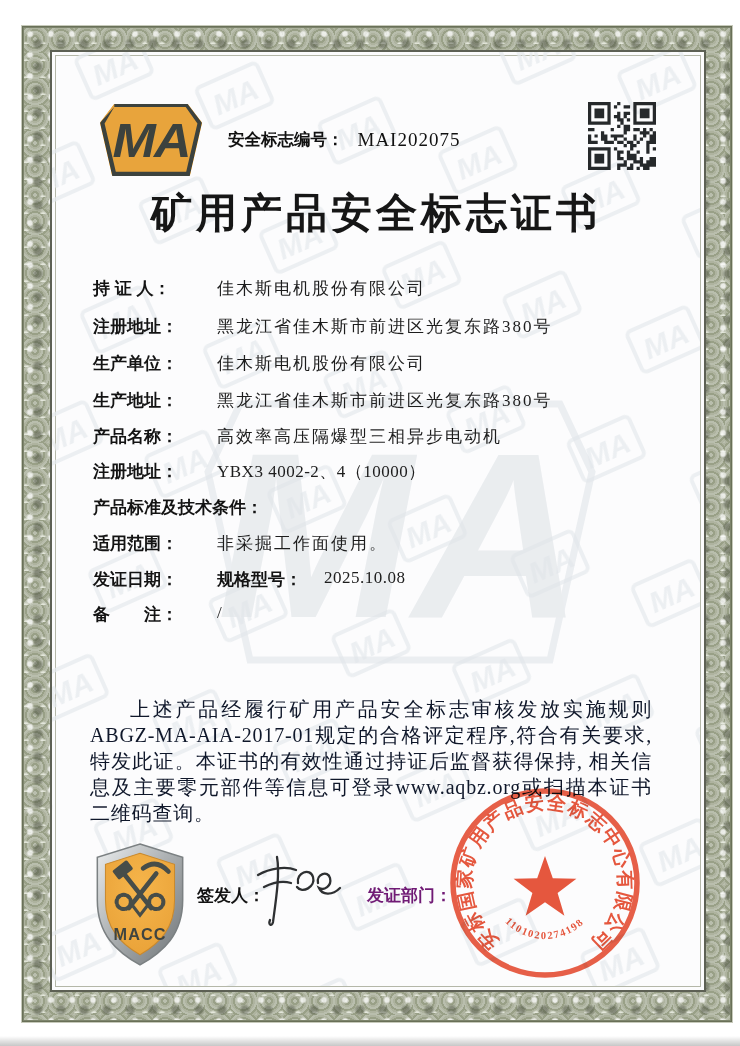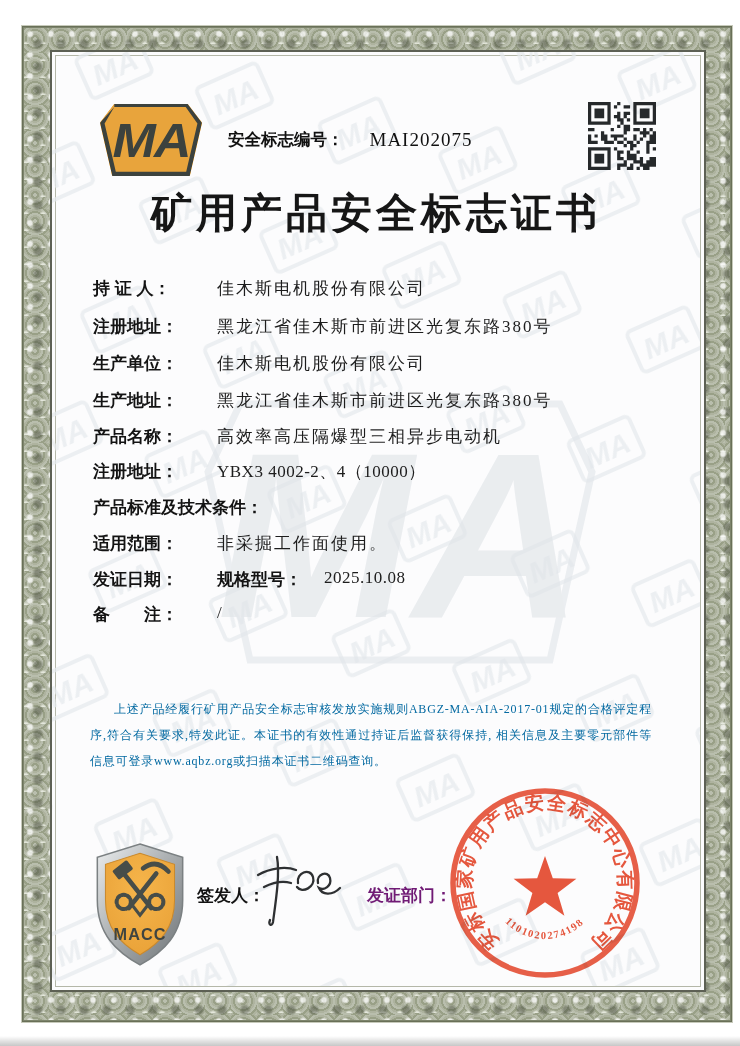--- a/index.html
+++ b/index.html
@@ -32,41 +32,41 @@
     display:flex;align-items:center;justify-content:center;
     box-shadow:inset 0 0 0 40px #e8a43c;}
   .ma-badge .rim{position:absolute;inset:0;
     clip-path:polygon(14% 0,86% 0,100% 26%,88% 100%,12% 100%,0 26%,14% 4%,4.5% 27%,15.5% 94%,84.5% 94%,95.5% 27%,84% 4%,14% 4%);
     background:#3c423e;}
   .ma-badge .ltr{position:relative;font-family:"Liberation Sans",sans-serif;font-weight:bold;
     font-style:italic;font-size:52px;color:#3c423e;letter-spacing:-2px;transform:scaleY(.92);line-height:1;}
 
   .hdr-no{left:228px;top:129px;display:flex;align-items:center;}
   .hdr-no .lbl{font-size:16.5px;font-weight:bold;color:#111;}
-  .hdr-no .val{font-family:"Liberation Serif",serif;font-size:19px;color:#111;margin-left:26px;letter-spacing:1px;}
+  .hdr-no .val{font-family:"Liberation Serif",serif;font-size:19px;color:#111;margin-left:14px;letter-spacing:1px;}
 
   .qr{left:588px;top:102px;width:68px;height:68px;}
 
   .title{left:52px;top:186px;width:648px;text-align:center;
     font-family:"Liberation Serif",serif;font-weight:bold;font-size:41px;
     letter-spacing:4px;color:#161616;}
 
   .rows{left:93px;top:270px;width:560px;}
   .row{position:absolute;left:0;display:flex;align-items:flex-start;white-space:nowrap;}
   .row .label{font-size:17px;font-weight:bold;color:#131313;min-width:124px;}
   .row .value{font-family:"Liberation Serif",serif;font-size:17px;color:#1d1d1d;letter-spacing:2px;}
   .row.wide .label{min-width:0;margin-right:13px;}
   .row.wide .value{letter-spacing:0;font-size:16.5px;}
   .row .value.num{letter-spacing:.5px;}
   .row .value.v-date{min-width:193px;}
   .row .label.l2{min-width:0;margin-right:22px;}
 
   .statement{left:90px;top:696px;width:562px;
-    font-family:"Liberation Serif",serif;font-size:12px;line-height:26px;
-    color:#0369a1;text-indent:2em;letter-spacing:.8px;text-align:justify;}
+    font-family:"Liberation Serif",serif;font-size:20px;line-height:26px;
+    color:#0f172a;text-indent:2em;letter-spacing:.8px;text-align:justify;}
 
   .macc{left:84px;top:842px;width:112px;height:126px;}
   .sign-label{left:197px;top:884px;font-size:17px;font-weight:bold;color:#131313;}
   .signature{left:250px;top:852px;width:100px;height:82px;}
   .dept-label{left:367px;top:884px;font-size:17px;font-weight:bold;color:#701a75;}
 
   .seal{left:447px;top:786px;width:196px;height:196px;mix-blend-mode:multiply;opacity:.92;}
   .seal text{font-family:"Liberation Serif",serif;}
 
   .scan-shadow{left:0;right:0;bottom:0;height:10px;

